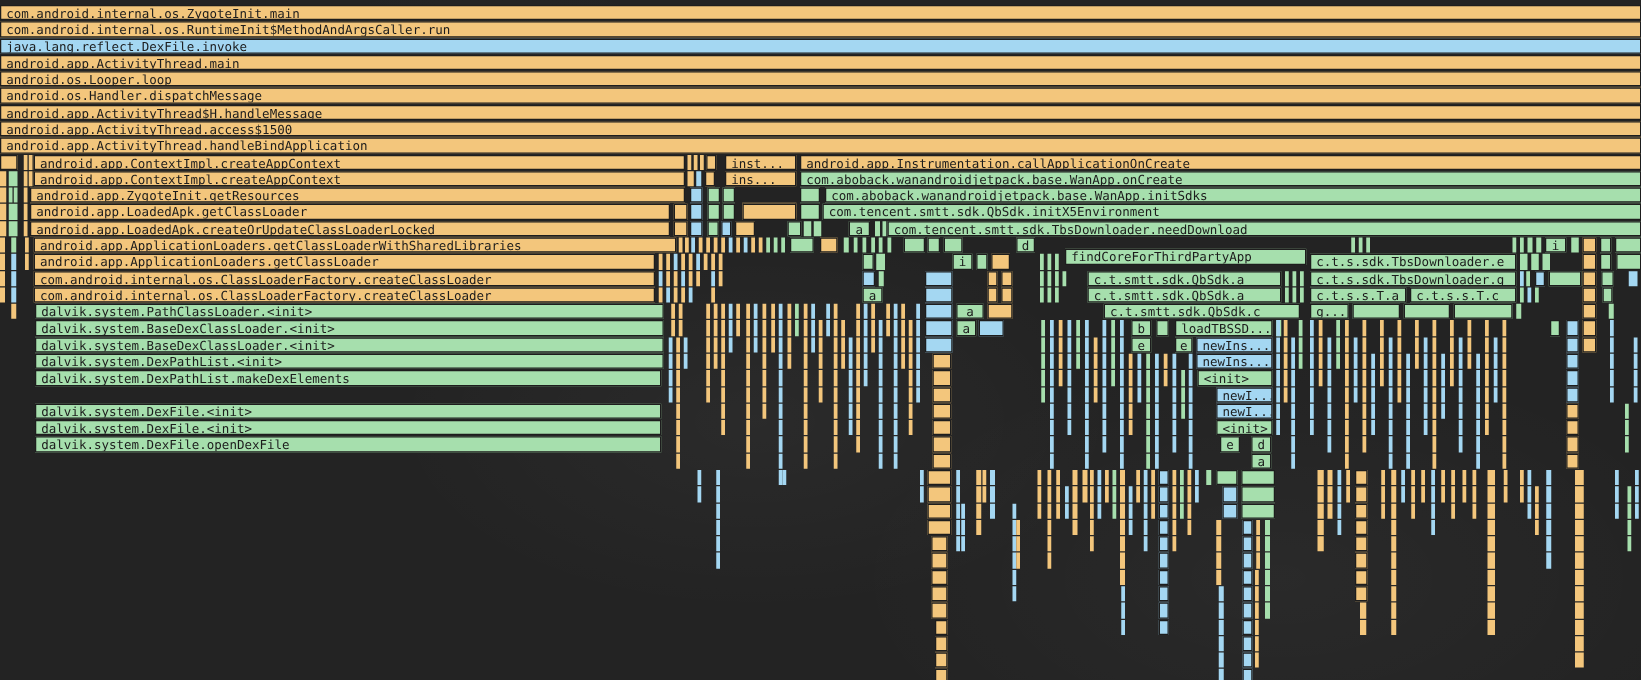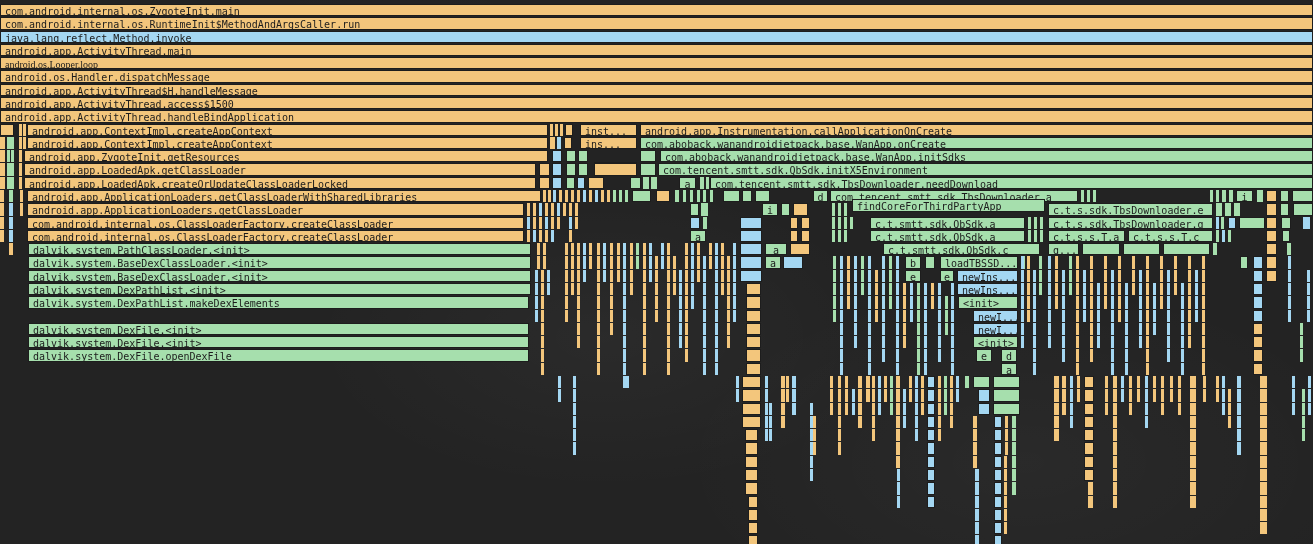--- a/index.html
+++ b/index.html
@@ -27,23 +27,23 @@
   .bar.g{background:#a6dfad;}
   .bar.b{background:#a4d7f2;}
 </style>
 </head>
 <body>
 
 <div class="stage">
   <div class="smudge"></div>
 <div class="bar o bd lbl" style="left: 0px; top: 17px; width: 1313px; height: 13px;">com.android.internal.os.RuntimeInit$MethodAndArgsCaller.run</div>
     <div class="bar o bd lbl" style="left: 0px; top: 4px; width: 1313px; height: 12px;">com.android.internal.os.ZygoteInit.main</div>
-    <div class="bar b bd lbl" style="left: 0px; top: 31px; width: 1313px; height: 12px;">java.lang.reflect.Method.invoke</div>
+    <div class="bar b bd lbl" style="left: 0px; top: 31px; width: 1313px; height: 12px;">java.lang.reflect.DexFile.invoke</div>
     <div class="bar o bd lbl" style="left: 0px; top: 44px; width: 1313px; height: 12px;">android.app.ActivityThread.main</div>
-    <div class="bar o bd lbl" style="left: 0px; top: 57px; width: 1313px; height: 12px; font-family: Liberation Serif, serif;">android.os.Looper.loop</div>
+    <div class="bar o bd lbl" style="left: 0px; top: 57px; width: 1313px; height: 12px;">android.os.Looper.loop</div>
     <div class="bar o bd lbl" style="left: 0px; top: 70px; width: 1313px; height: 13px;">android.os.Handler.dispatchMessage</div>
     <div class="bar o bd lbl" style="left: 0px; top: 84px; width: 1313px; height: 12px;">android.app.ActivityThread$H.handleMessage</div>
     <div class="bar o bd lbl" style="left: 0px; top: 97px; width: 1313px; height: 12px;">android.app.ActivityThread.access$1500</div>
     <div class="bar o bd lbl" style="left: 0px; top: 110px; width: 1313px; height: 13px;">android.app.ActivityThread.handleBindApplication</div>
     <div class="bar o bd" style="left: 0px; top: 124px; width: 14px; height: 12px;"></div>
     <div class="bar o" style="left: 19px; top: 124px; width: 3px; height: 12px;"></div>
     <div class="bar o" style="left: 23px; top: 124px; width: 3px; height: 12px;"></div>
     <div class="bar o bd lbl" style="left: 27px; top: 124px; width: 521px; height: 12px;">android.app.ContextImpl.createAppContext</div>
     <div class="bar o" style="left: 550px; top: 124px; width: 3px; height: 12px;"></div>
     <div class="bar o" style="left: 555px; top: 124px; width: 3px; height: 12px;"></div>
@@ -123,21 +123,20 @@
     <div class="bar g" style="left: 675px; top: 190px; width: 4px; height: 12px;"></div>
     <div class="bar g" style="left: 683px; top: 190px; width: 3px; height: 12px;"></div>
     <div class="bar g" style="left: 690px; top: 190px; width: 3px; height: 12px;"></div>
     <div class="bar g" style="left: 697px; top: 190px; width: 3px; height: 12px;"></div>
     <div class="bar g" style="left: 703px; top: 190px; width: 3px; height: 12px;"></div>
     <div class="bar g" style="left: 710px; top: 190px; width: 3px; height: 12px;"></div>
     <div class="bar g bd" style="left: 723px; top: 190px; width: 17px; height: 12px;"></div>
     <div class="bar g bd" style="left: 742px; top: 190px; width: 10px; height: 12px;"></div>
     <div class="bar g bd" style="left: 755px; top: 190px; width: 15px; height: 12px;"></div>
     <div class="bar g bd one" style="left: 813px; top: 190px; width: 15px; height: 12px;">d</div>
-    <div class="bar g bd lbl" style="left: 830px; top: 190px; width: 248px; height: 12px;">com.tencent.smtt.sdk.TbsDownloader.a</div>
     <div class="bar g" style="left: 1081px; top: 190px; width: 3px; height: 12px;"></div>
     <div class="bar g" style="left: 1087px; top: 190px; width: 3px; height: 12px;"></div>
     <div class="bar g" style="left: 1093px; top: 190px; width: 3px; height: 12px;"></div>
     <div class="bar g" style="left: 1210px; top: 190px; width: 3px; height: 12px;"></div>
     <div class="bar g" style="left: 1216px; top: 190px; width: 3px; height: 12px;"></div>
     <div class="bar g" style="left: 1222px; top: 190px; width: 4px; height: 12px;"></div>
     <div class="bar g" style="left: 1229px; top: 190px; width: 4px; height: 12px;"></div>
     <div class="bar g bd one" style="left: 1236px; top: 190px; width: 17px; height: 12px;">i</div>
     <div class="bar g" style="left: 1257px; top: 190px; width: 6px; height: 12px;"></div>
     <div class="bar o bd" style="left: 1266px; top: 190px; width: 11px; height: 12px;"></div>

